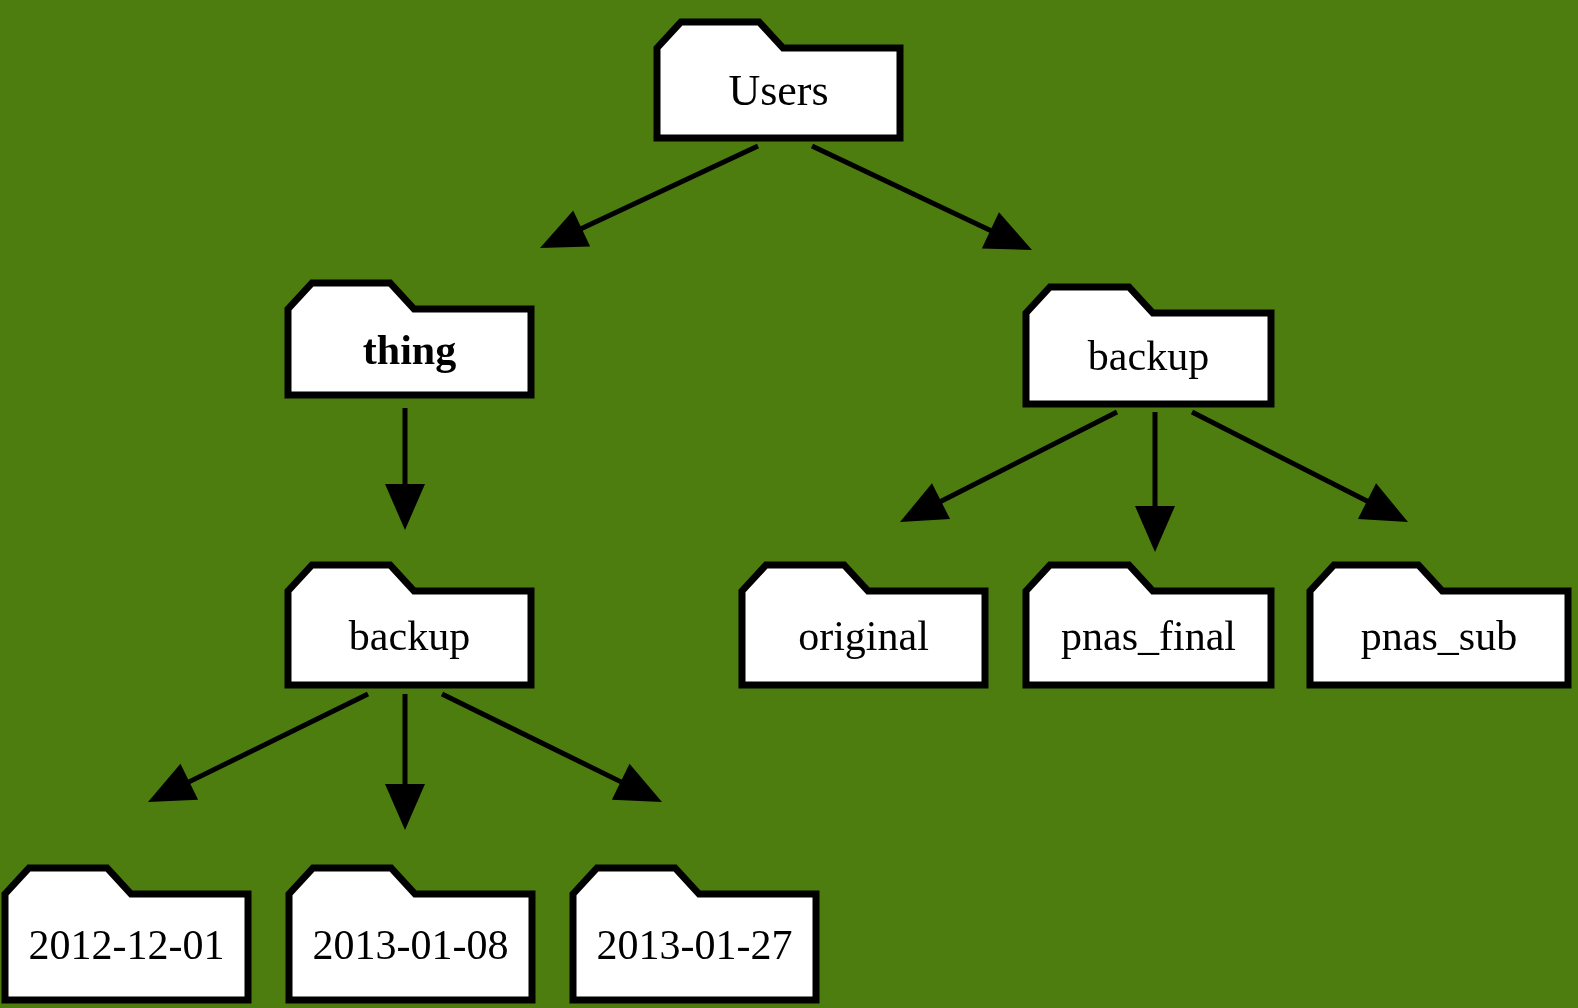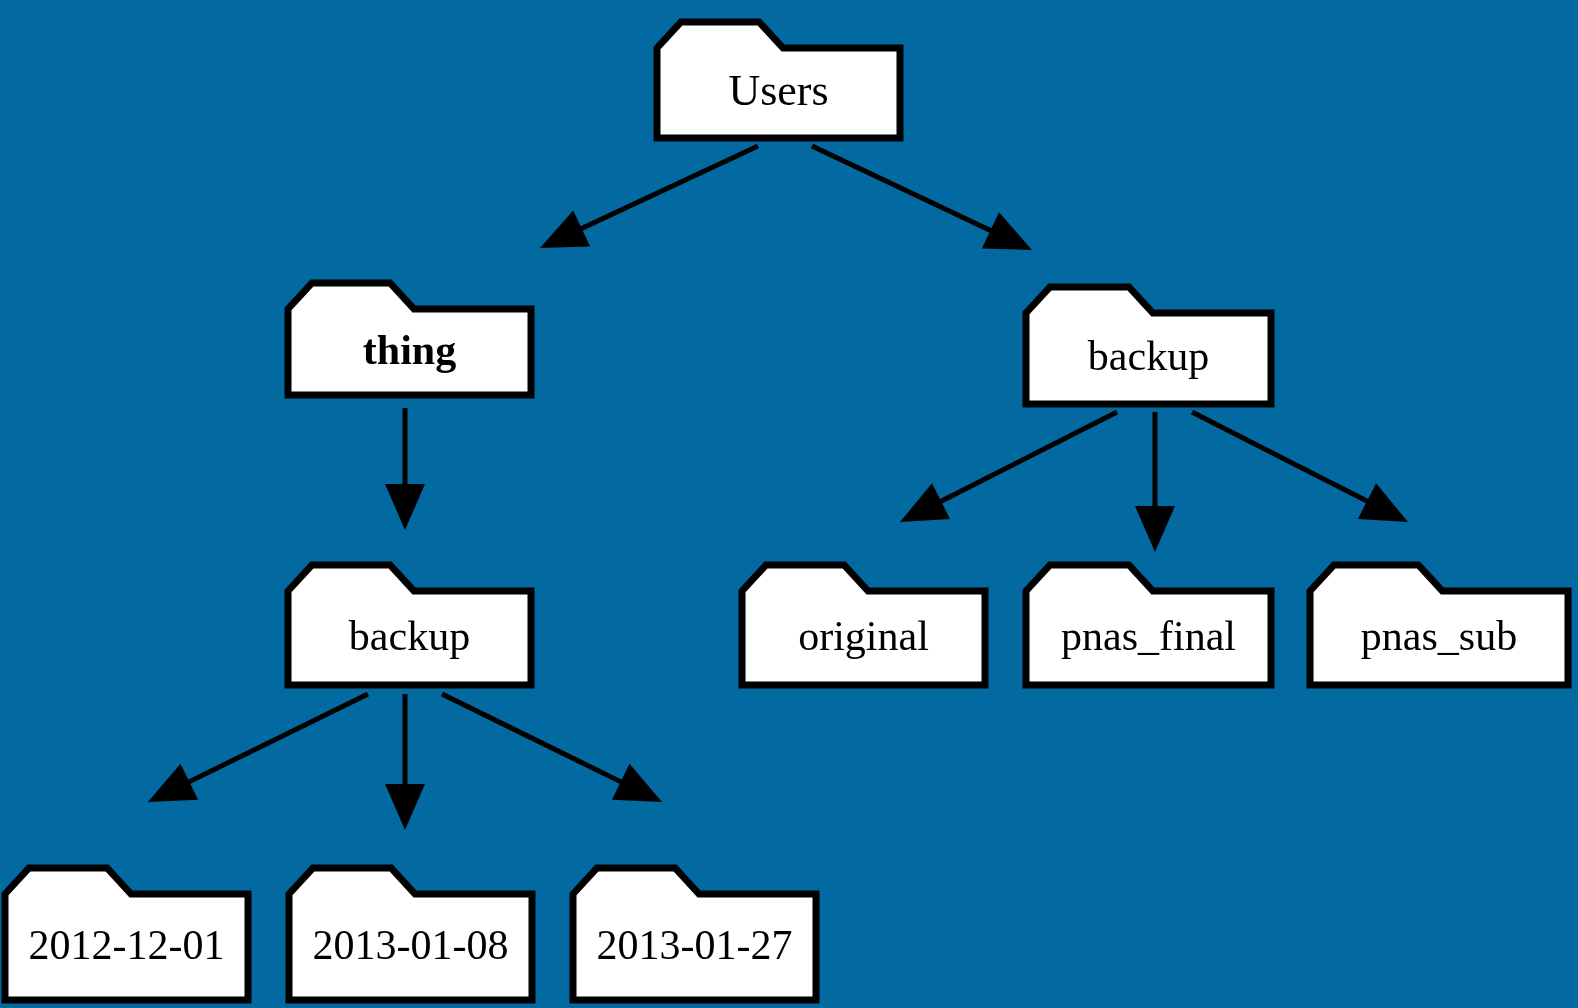--- a/index.html
+++ b/index.html
@@ -10,21 +10,21 @@
   body {
     width: 1578px;
     height: 1008px;
     overflow: hidden;
     font-family: "Liberation Serif", "DejaVu Serif", serif;
   }
   #diagram-root {
     position: relative;
     width: 1578px;
     height: 1008px;
-    background: #0369a1;
+    background: #4d7c0f;
   }
   svg.tree {
     display: block;
     width: 1578px;
     height: 1008px;
   }
   .folder-shape {
     fill: #ffffff;
     stroke: #000000;
     stroke-width: 7;

